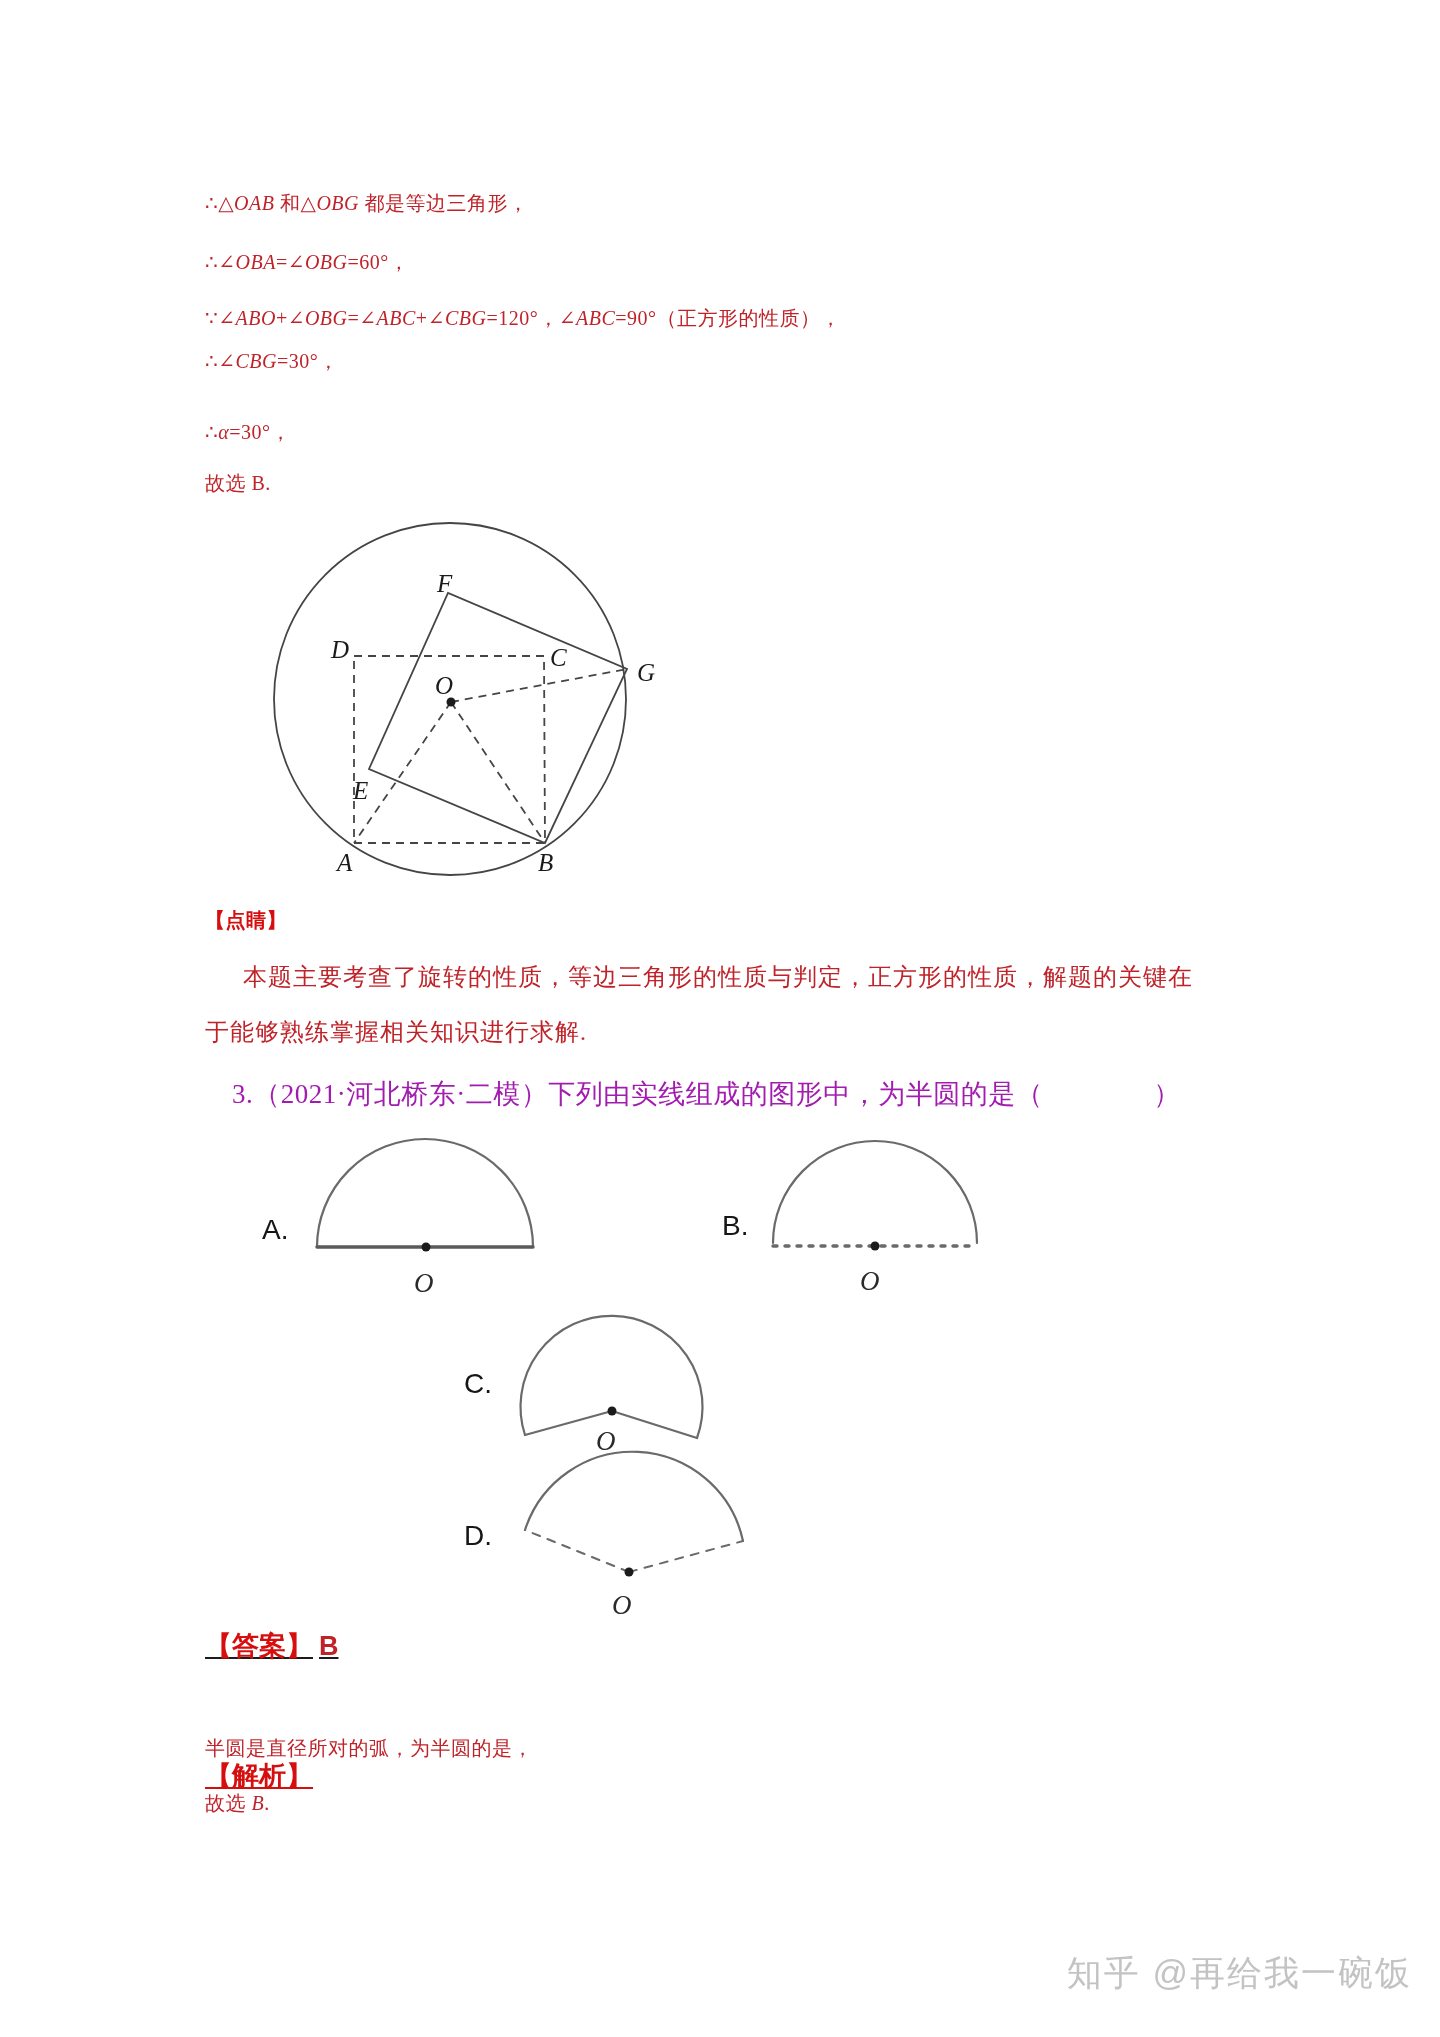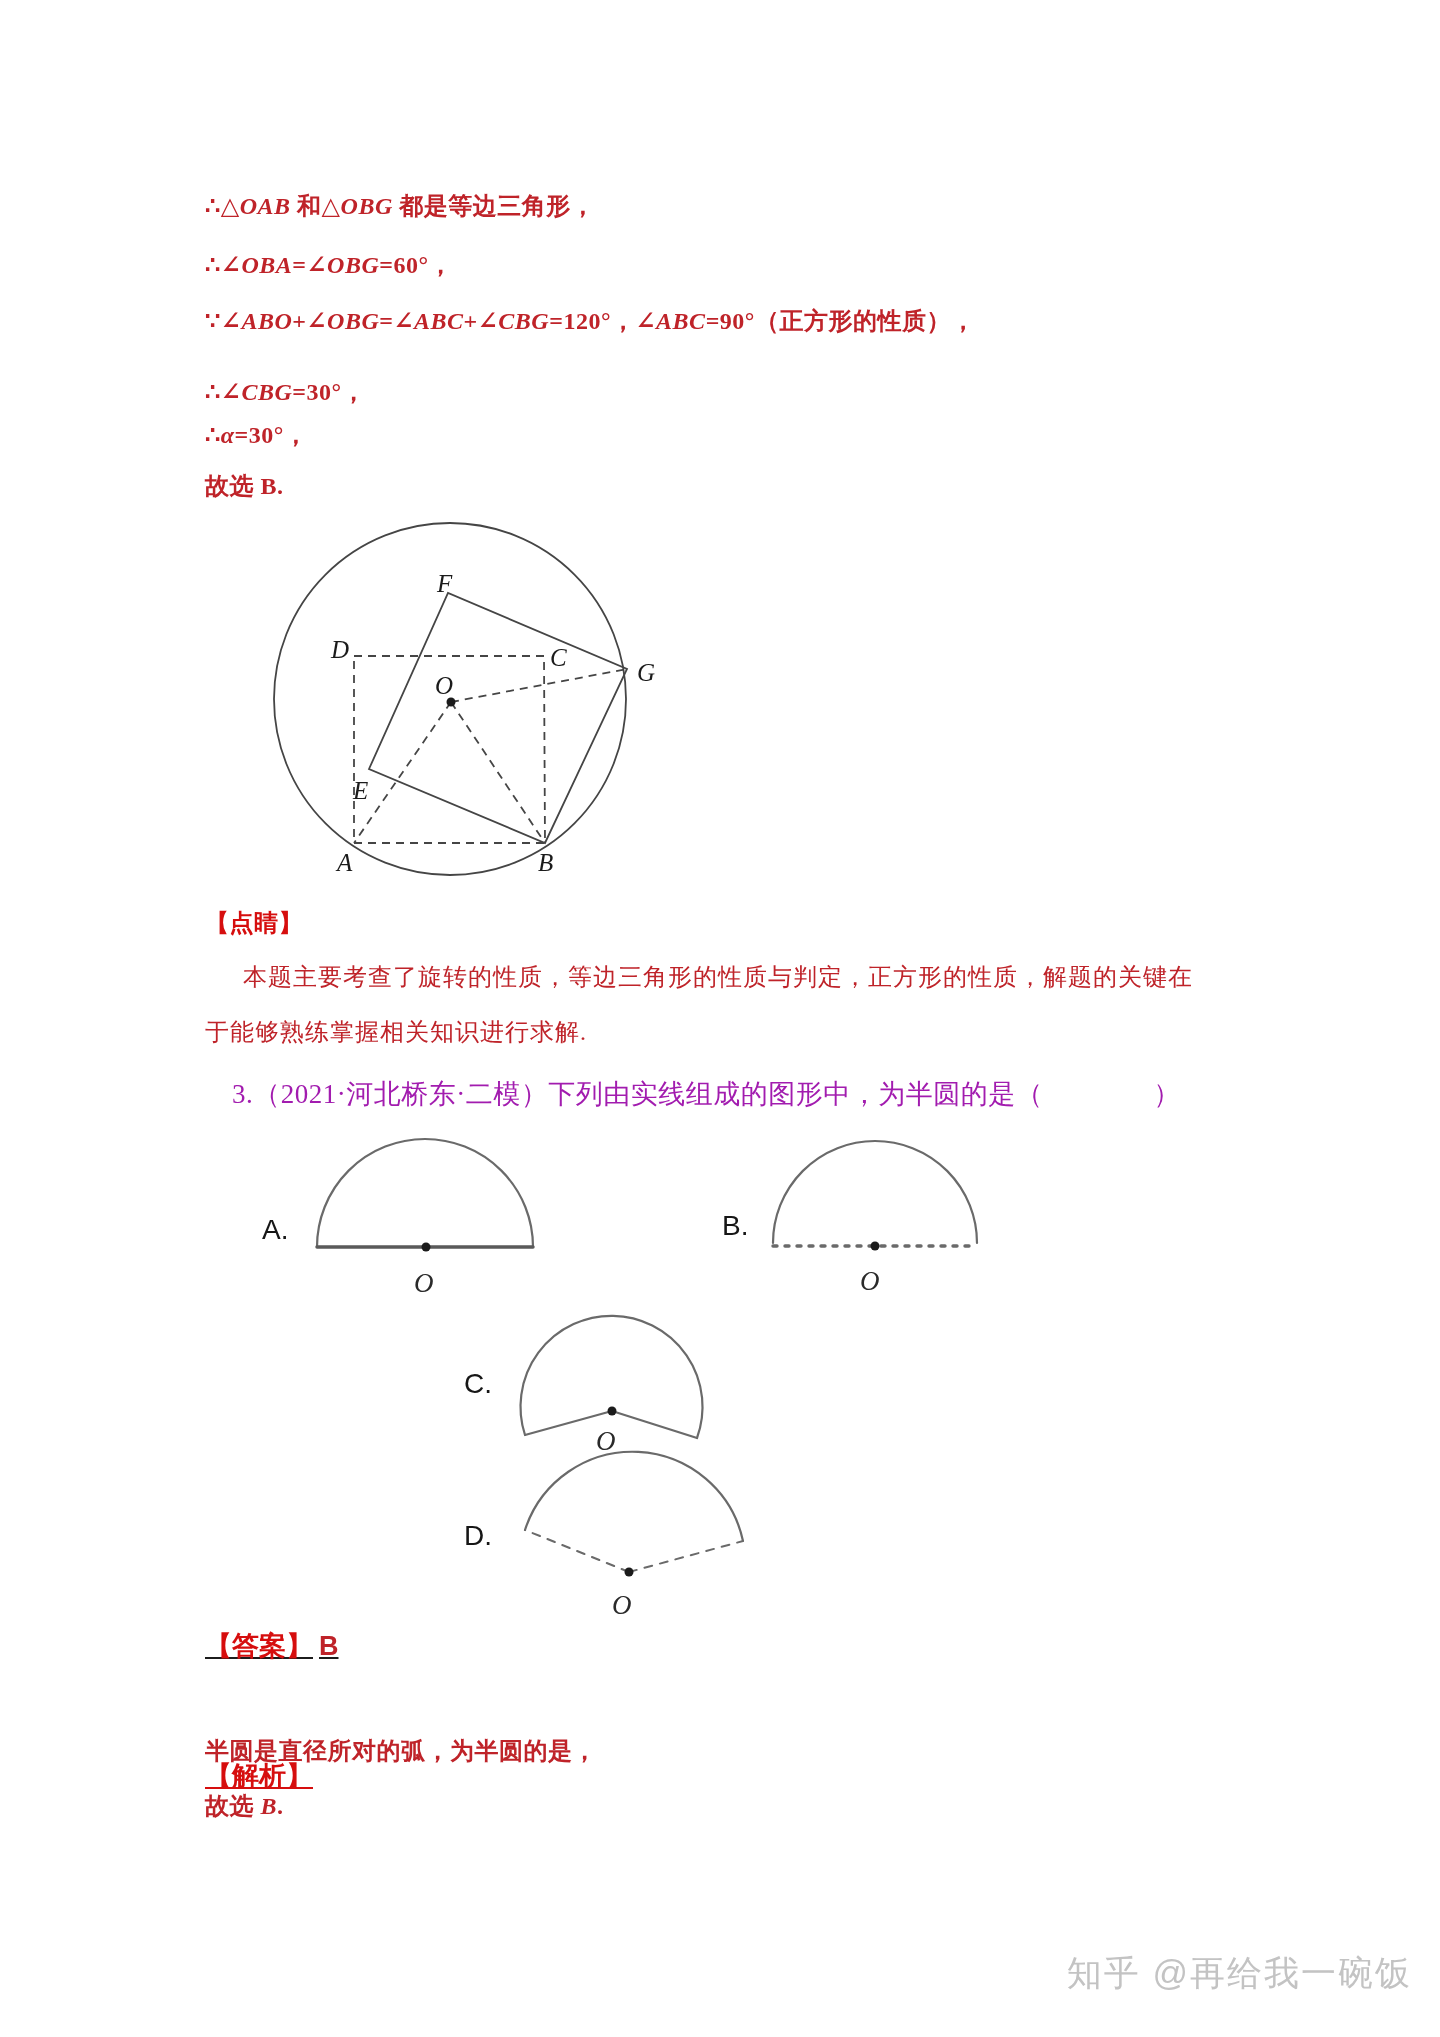--- a/index.html
+++ b/index.html
@@ -4,21 +4,21 @@
 <style>
   html,body{margin:0;padding:0;}
   body{
     width:1440px;height:2037px;position:relative;background:#ffffff;
     font-family:"Liberation Serif","DejaVu Serif",serif;overflow:hidden;
     color:#1c1c1c;
   }
   .abs{position:absolute;}
   .red{color:#bf2329;}
   .hdr{color:#d60e0e;font-weight:700;margin-top:6px;}
-  .step{font-size:24px;white-space:nowrap;letter-spacing:0.5px;font-weight:bold;}
+  .step{font-size:20px;white-space:nowrap;letter-spacing:0.5px;}
   .tipline{font-size:24px;white-space:nowrap;letter-spacing:1px;text-align:center;}
   .stem{font-size:27px;white-space:nowrap;color:#a21caf;letter-spacing:0.5px;}
   .optlabel{font-family:"Liberation Sans","DejaVu Sans",sans-serif;font-size:28px;color:#161616;}
   .ansline{font-size:27px;white-space:nowrap;text-decoration:underline;}
   .ansB{font-family:"Liberation Sans","DejaVu Sans",sans-serif;font-weight:700;margin-left:6px;}
   .watermark{
     font-family:Liberation Sans, sans-serif;
     font-size:35px;color:#c3c3c3;letter-spacing:2px;white-space:nowrap;
   }
   
@@ -31,21 +31,21 @@
   .dot{fill:#1b1b1b;stroke:none;}
   .flbl{font-family:"Liberation Serif","DejaVu Serif",serif;font-style:italic;font-size:25px;fill:#1b1b1b;}
   .olbl{font-family:"Liberation Serif","DejaVu Serif",serif;font-style:italic;font-size:27px;fill:#2a2a2a;}
 </style>
 </head>
 <body>
 
 <div class="abs step red mi" style="left:205px;top:190px">∴△<i>OAB</i> 和△<i>OBG</i> 都是等边三角形，</div>
 <div class="abs step red mi" style="left:205px;top:249px">∴∠<i>OBA</i>=∠<i>OBG</i>=60°，</div>
 <div class="abs step red mi" style="left:205px;top:305px">∵∠<i>ABO</i>+∠<i>OBG</i>=∠<i>ABC</i>+∠<i>CBG</i>=120°，∠<i>ABC</i>=90°（正方形的性质），</div>
-<div class="abs step red mi" style="left:205px;top:376px">∴∠<i>CBG</i>=30°，</div>
+<div class="abs step red mi" style="left:205px;top:348px">∴∠<i>CBG</i>=30°，</div>
 <div class="abs step red mi" style="left:205px;top:419px">∴<i>α</i>=30°，</div>
 <div class="abs step red" style="left:205px;top:470px">故选 B.</div>
 
 <svg class="abs" style="left:250px;top:505px" width="440" height="390" viewBox="250 505 440 390">
   <circle cx="450" cy="699" r="176" class="s1"></circle>
   <path d="M354,656 L544,656 L545,843 L354,843 Z" class="s1 dash1"></path>
   <path d="M369,769 L448,593 L627,669 L545,843 Z" class="s1"></path>
   <path d="M451,702 L354,843 M451,702 L545,843 M451,702 L627,669" class="s1 dash1"></path>
   <circle cx="451" cy="702" r="4.5" class="dot"></circle>
   <text x="437" y="592" class="flbl">F</text>

